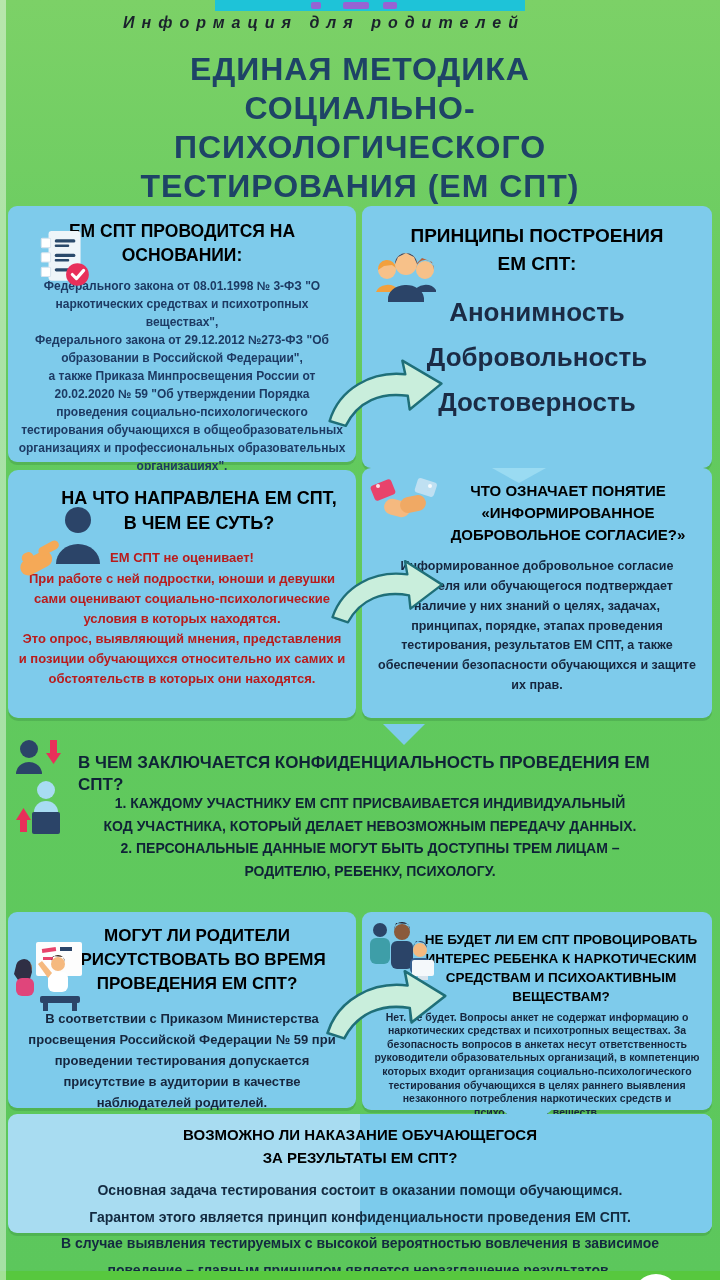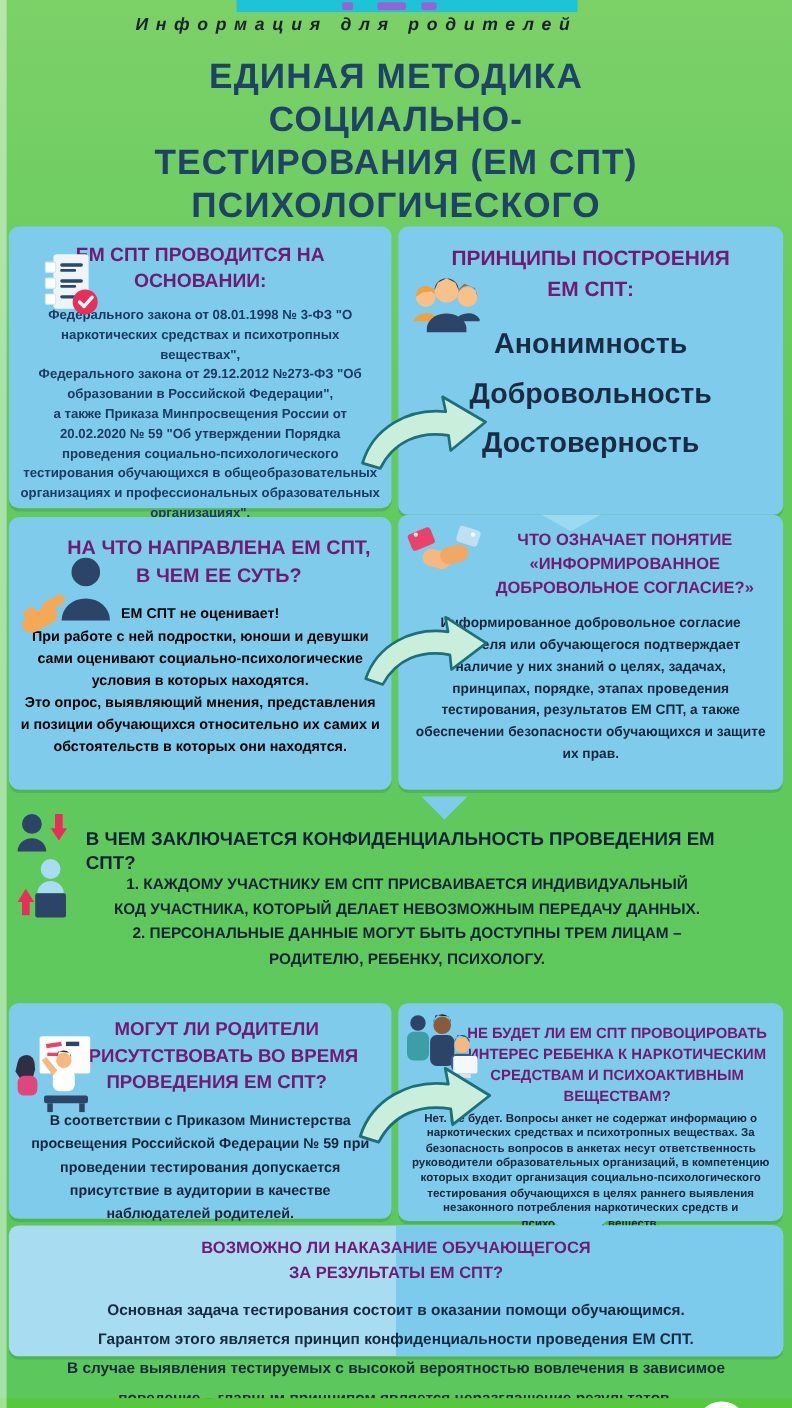--- a/index.html
+++ b/index.html
@@ -19,40 +19,40 @@
 
   .kicker{position:absolute;left:0;top:14px;width:648px;text-align:center;
     font-style:italic;font-size:16px;letter-spacing:7px;color:#1b222c;}
 
   .big-title{position:absolute;left:10px;top:50px;width:700px;text-align:center;
     color:#1e4366;font-size:32px;line-height:39px;letter-spacing:1px;}
   .big-title span{display:block;}
 
   .card{position:absolute;background:#7ecbeb;border-radius:9px;color:#16263e;
     box-shadow:0 3px 0 rgba(20,90,40,.18);}
-  .card h2{text-align:center;color:#701a75;}
+  .card h2{text-align:center;color:#000000;}
   .card .icon{position:absolute;}
 
   
   .card-basis{left:8px;top:206px;width:348px;height:256px;}
   .card-basis h2{font-size:17.5px;line-height:1.35;padding:14px 46px 4px;}
   .card-basis .icon{left:24px;top:22px;width:62px;height:62px;}
   .basis-body{padding:6px 10px 0;text-align:center;font-size:12px;line-height:1.5;color:#1d3a63;}
 
   .card-principles{left:362px;top:206px;width:350px;height:262px;}
   .card-principles h2{font-size:19px;line-height:1.45;padding:16px 36px 0;}
   .card-principles .icon{left:12px;top:42px;width:64px;height:58px;}
   .principles-list{margin-top:22px;text-align:center;}
   .principles-list li{font-size:26px;color:#1b2b45;margin-bottom:19px;line-height:1;}
 
   
   .card-purpose{left:8px;top:470px;width:348px;height:248px;border-radius:10px;}
   .card-purpose h2{font-size:18px;line-height:1.4;padding:16px 16px 2px 50px;}
   .card-purpose .icon{left:8px;top:28px;width:92px;height:86px;}
-  .purpose-body{padding:10px 10px 0;text-align:center;font-size:13px;line-height:1.55;color:#000000;}
+  .purpose-body{padding:10px 10px 0;text-align:center;font-size:13px;line-height:1.55;color:#b91c1c;}
 
   .card-consent{left:362px;top:468px;width:350px;height:250px;}
   .card-consent h2{font-size:15px;line-height:1.45;padding:12px 18px 0 60px;margin-left:20px;}
   .card-consent .icon{left:8px;top:8px;width:70px;height:58px;}
   .consent-body{padding:12px 16px 0;text-align:center;font-size:12.5px;line-height:1.58;color:#16263e;}
 
   
   .section-conf{position:absolute;left:0;top:726px;width:720px;height:182px;color:#0f2337;}
   .section-conf .icon{position:absolute;left:14px;top:12px;width:56px;height:100px;}
   .conf-title{position:absolute;left:78px;top:26px;width:620px;font-size:17px;line-height:1.3;}
@@ -103,22 +103,22 @@
     <span class="mark m1"></span>
     <span class="mark m2"></span>
     <span class="mark m3"></span>
   </div>
 
   <div class="kicker">Информация для родителей</div>
 
   <h1 class="big-title">
     <span>ЕДИНАЯ МЕТОДИКА</span>
     <span>СОЦИАЛЬНО-</span>
+    <span>ПСИХОЛОГИЧЕСКОГО</span>
     <span>ТЕСТИРОВАНИЯ (ЕМ СПТ)</span>
-    <span>ПСИХОЛОГИЧЕСКОГО</span>
   </h1>
 
   <section class="card card-basis">
     <span class="icon">
       <svg viewBox="0 0 60 60" width="62" height="62">
         <rect x="16" y="3" width="31" height="48" rx="3" fill="#eef5f9"></rect>
         <g fill="#ffffff" stroke="#d8e4ee" stroke-width="1">
           <rect x="9" y="10" width="9" height="9" rx="1"></rect>
           <rect x="9" y="24" width="9" height="9" rx="1"></rect>
           <rect x="9" y="38" width="9" height="9" rx="1"></rect>

